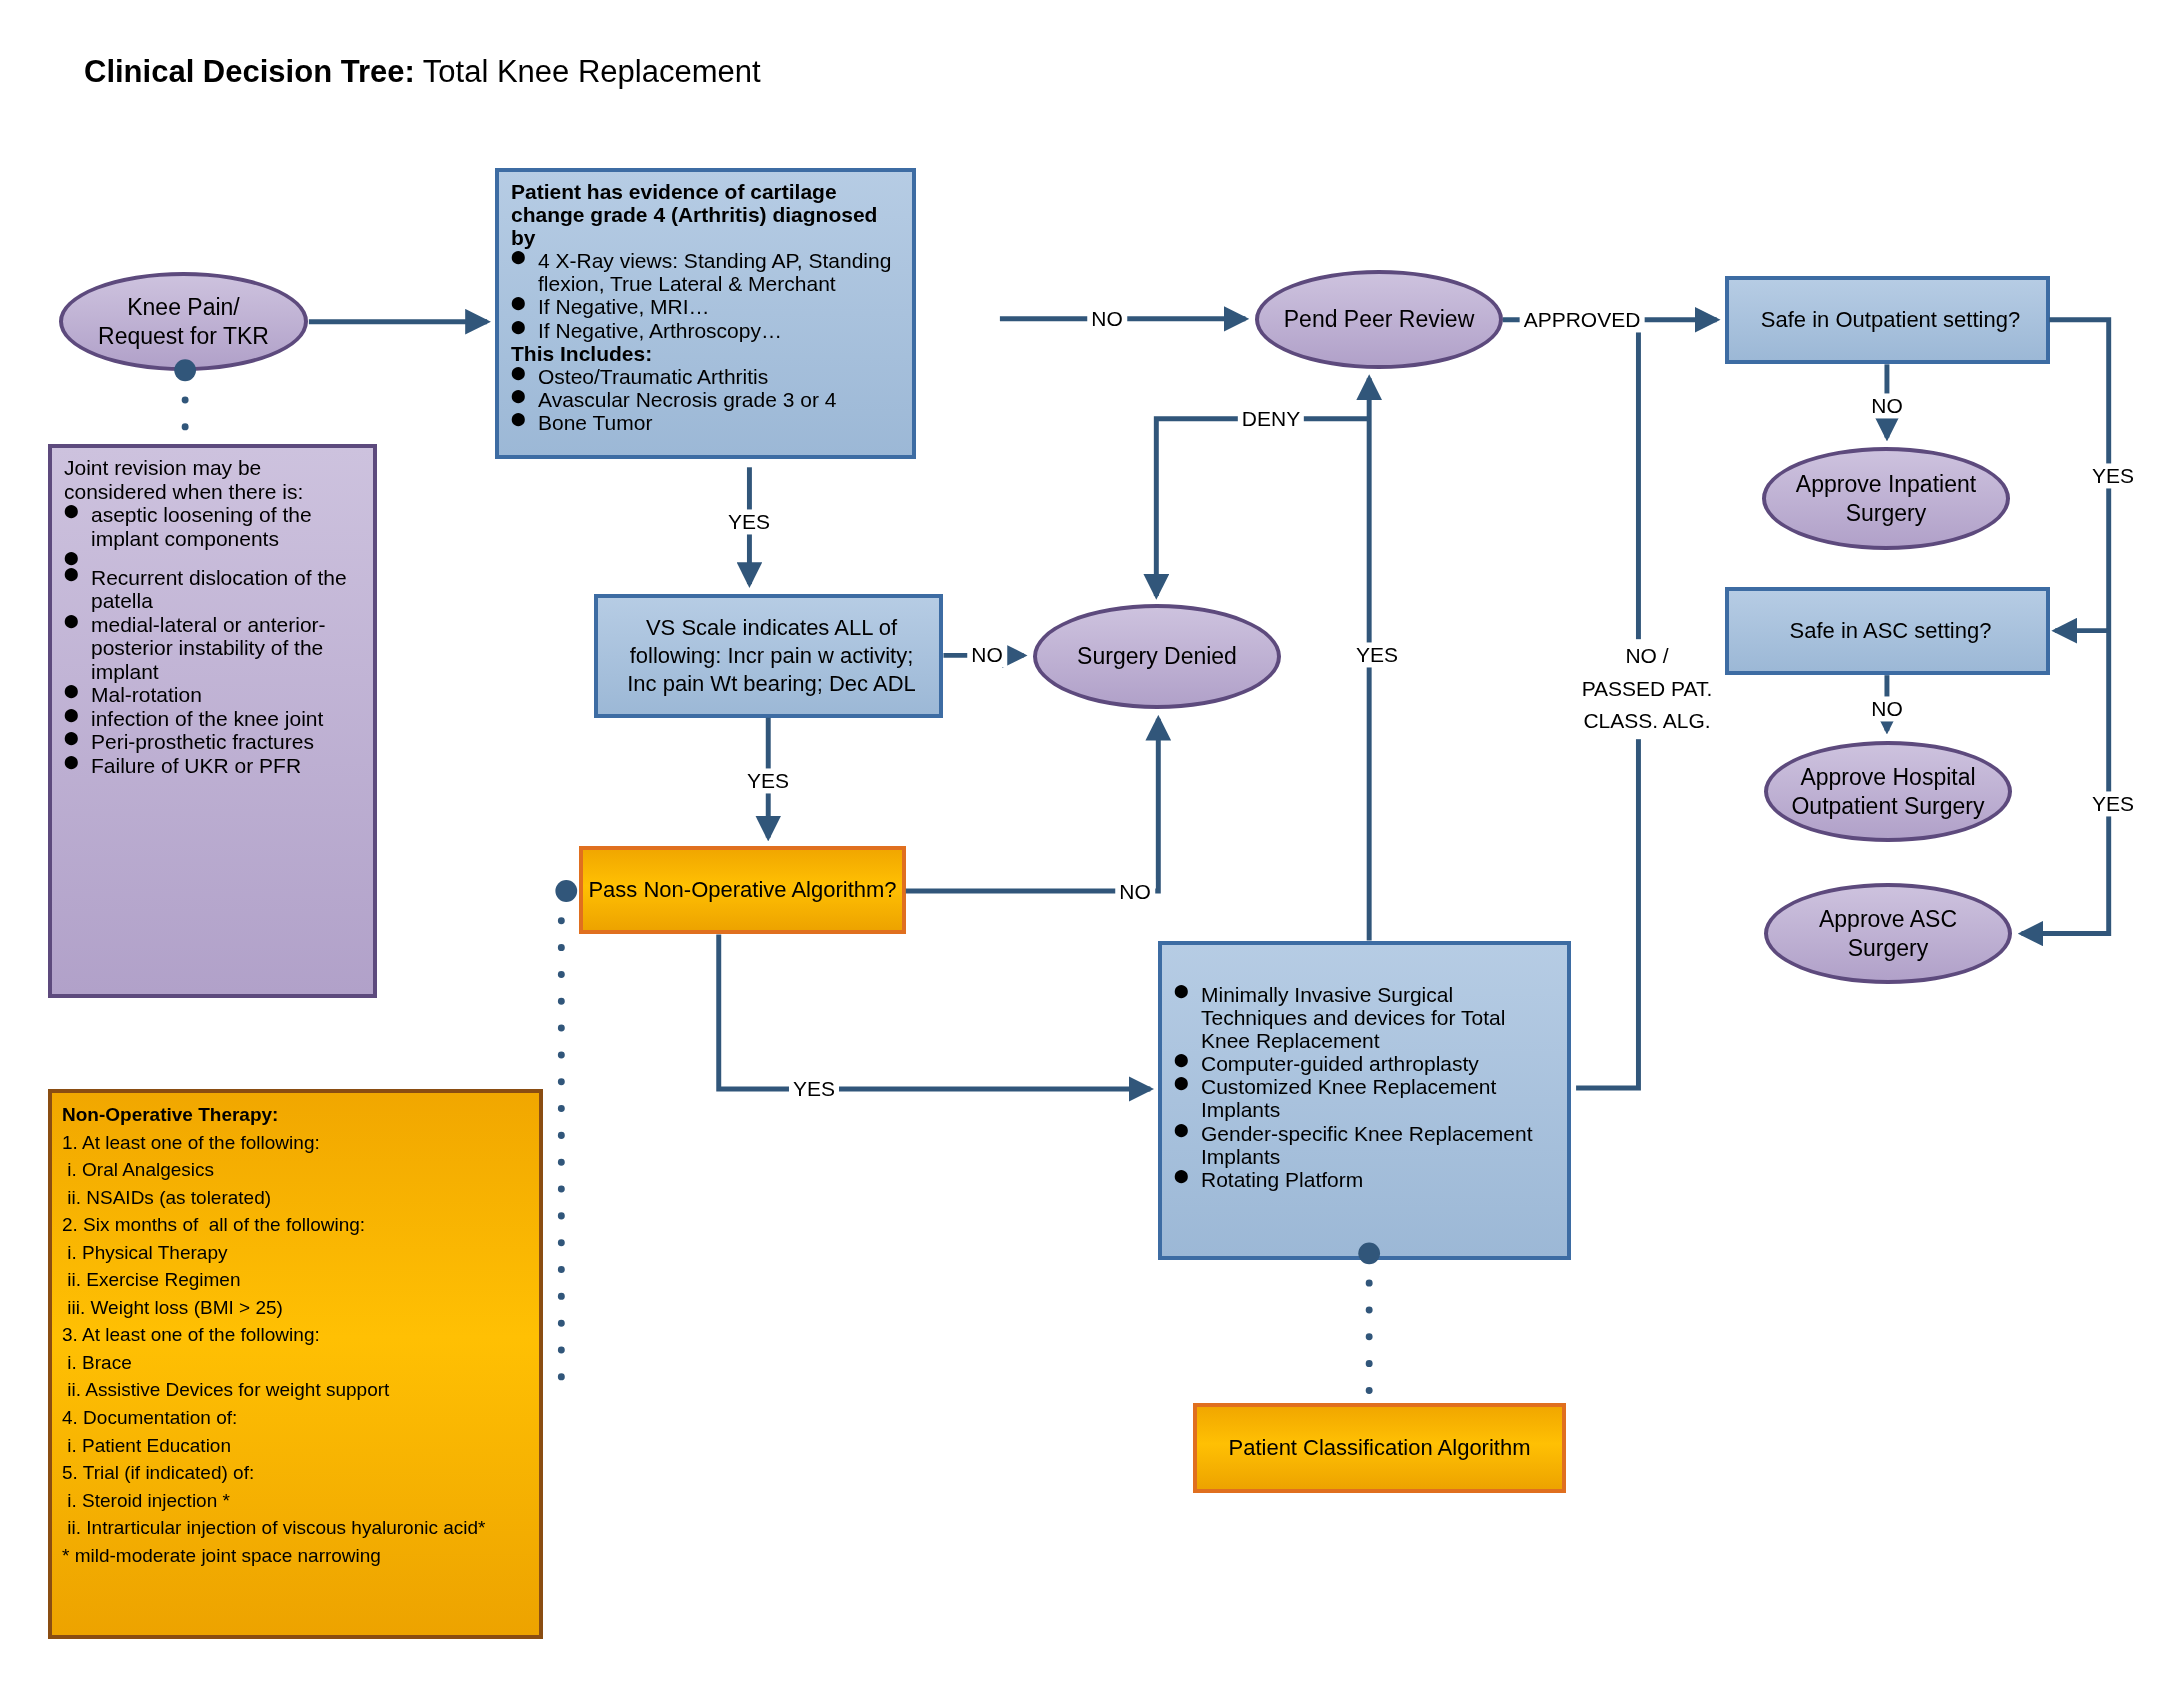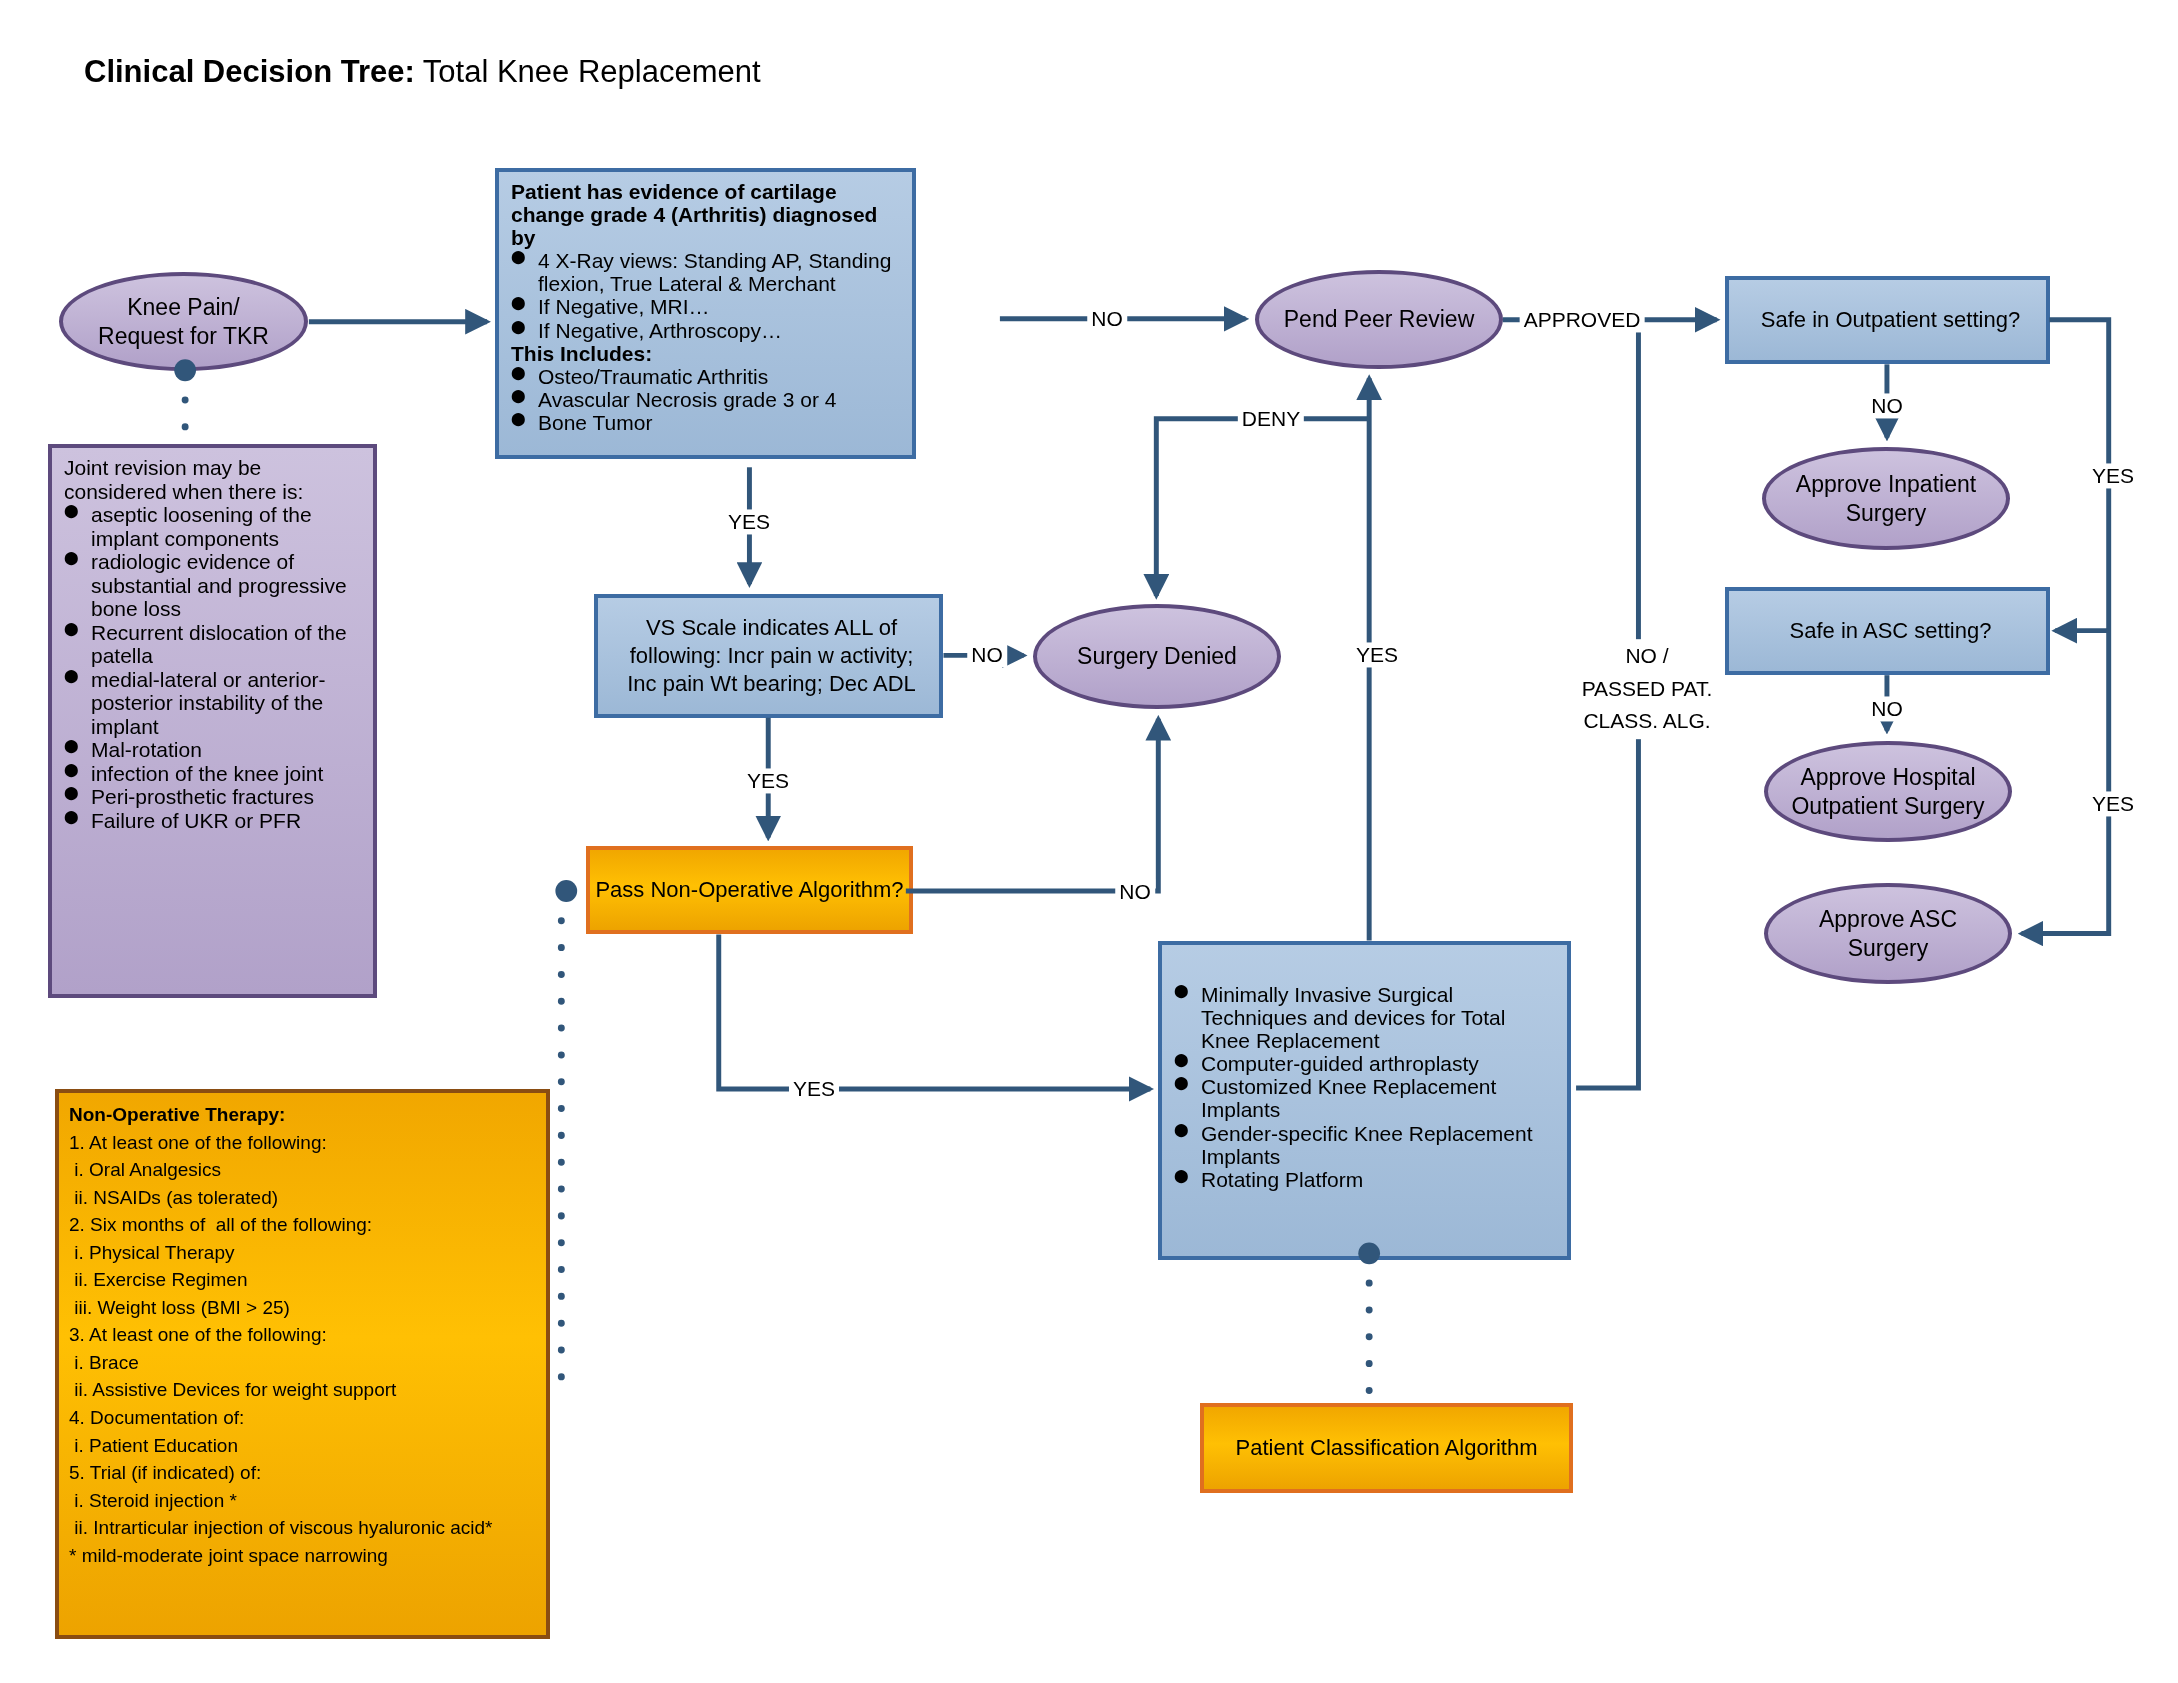--- a/index.html
+++ b/index.html
@@ -12,21 +12,21 @@
   html,body{margin:0;padding:0;background:var(--bg);}
   #canvas{position:relative;width:2178px;height:1683px;background:var(--bg);
     font-family:"Liberation Sans",sans-serif;color:var(--text);overflow:hidden;}
   #wires{position:absolute;left:0;top:0;z-index:2;pointer-events:none;}
   .title{position:absolute;left:84px;top:54px;font-size:31px;z-index:1;}
   .title .tb{font-weight:bold;}
   .node{position:absolute;box-sizing:border-box;z-index:1;}
   .blue{background:linear-gradient(180deg,var(--blue_top),var(--blue_bot));
     border:4px solid var(--blue_border);padding-left:6px;}
   .orange{background:linear-gradient(180deg,var(--orange_top) 0%,var(--orange_mid) 45%,var(--orange_bot) 100%);
-    border:4px solid var(--orange_border);margin-left:7px;}
+    border:4px solid var(--orange_border);}
   .purplebox{background:linear-gradient(180deg,var(--purple_top),var(--purple_bot));
     border:4px solid var(--purple_border);}
   .ellipse{border-radius:50%;background:linear-gradient(180deg,var(--purple_top),var(--purple_bot));
     border:4px solid var(--purple_border);display:flex;align-items:center;justify-content:center;
     text-align:center;font-size:23px;white-space:pre-line;line-height:1.25;}
   .center{display:flex;align-items:center;justify-content:center;text-align:center;}
   .pad{padding:8px 12px;}
   .fs21{font-size:21px;line-height:1.1;}
   .bold{font-weight:bold;}
   .b{display:grid;grid-template-columns:27px 1fr;align-items:start;}
@@ -113,21 +113,20 @@
   </div>
 
   <div class="node purplebox pad fs21" style="left:48px;top:444px;width:329px;height:554px;line-height:1.12">
     <div>Joint revision may be considered when there is:</div>
     <div class="b">
         <span class="glyph">⬤</span>
         <span>aseptic loosening of the implant components</span>
       </div>
     <div class="b">
         <span class="glyph">⬤</span>
-        <span>radiologic evidence of substantial and progressive bone loss</span>
       </div>
     <div class="b">
         <span class="glyph">⬤</span>
         <span>Recurrent dislocation of the patella</span>
       </div>
     <div class="b">
         <span class="glyph">⬤</span>
         <span>medial-lateral or anterior-posterior instability of the implant</span>
       </div>
     <div class="b">

